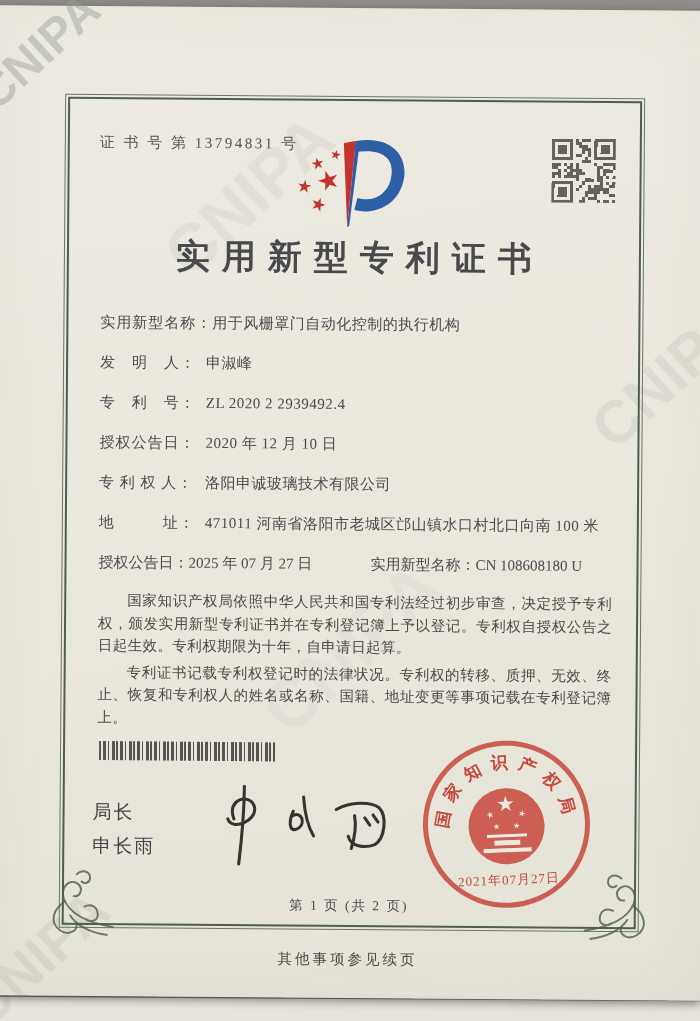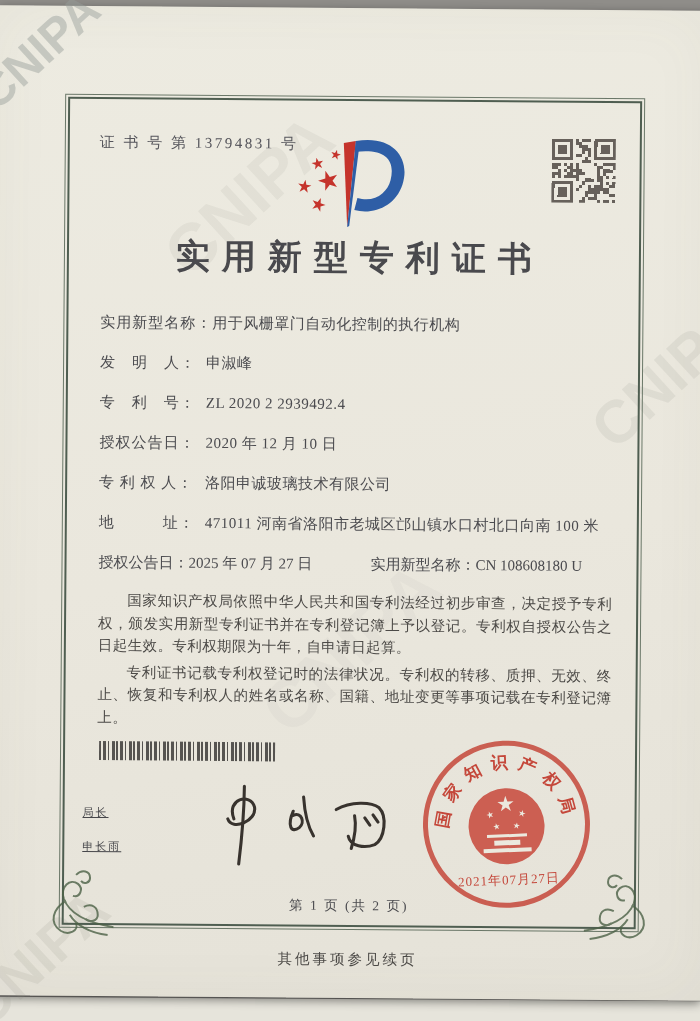--- a/index.html
+++ b/index.html
@@ -47,21 +47,21 @@
     line-height:22.5px;color:#4c4a47;text-align:justify;letter-spacing:.4px;}
   .paras p{margin:0 0 4px 0;text-indent:2em;}
   
   .barcode{position:absolute;left:38px;top:646px;width:176px;height:19px;opacity:.85;
     background:repeating-linear-gradient(90deg,
       #3c3a38 0 2px, transparent 2px 4px,
       #3c3a38 4px 7px, transparent 7px 9px,
       #3c3a38 9px 10px, transparent 10px 13px,
       #3c3a38 13px 16px, transparent 16px 17px);}
   
-  .director{position:absolute;left:22px;top:700px;font-size:11px;color:#46464a;line-height:34px;letter-spacing:2px;text-decoration:underline;}
+  .director{position:absolute;left:32px;top:700px;font-size:19px;color:#46464a;line-height:34px;letter-spacing:2px;}
   .signature{position:absolute;left:132px;top:684px;width:230px;height:92px;}
   
   .seal{position:absolute;left:358px;top:638px;width:176px;height:176px;
     transform:rotate(-3deg);opacity:.92;}
   
   .page-info{position:absolute;left:0;right:0;top:800px;text-align:center;
     font-size:13.5px;color:#4b4b4f;letter-spacing:2px;}
   .footer-note{position:absolute;left:66px;width:578px;top:942px;text-align:center;
     font-size:14.5px;color:#4c4a47;letter-spacing:3px;}
 </style>

